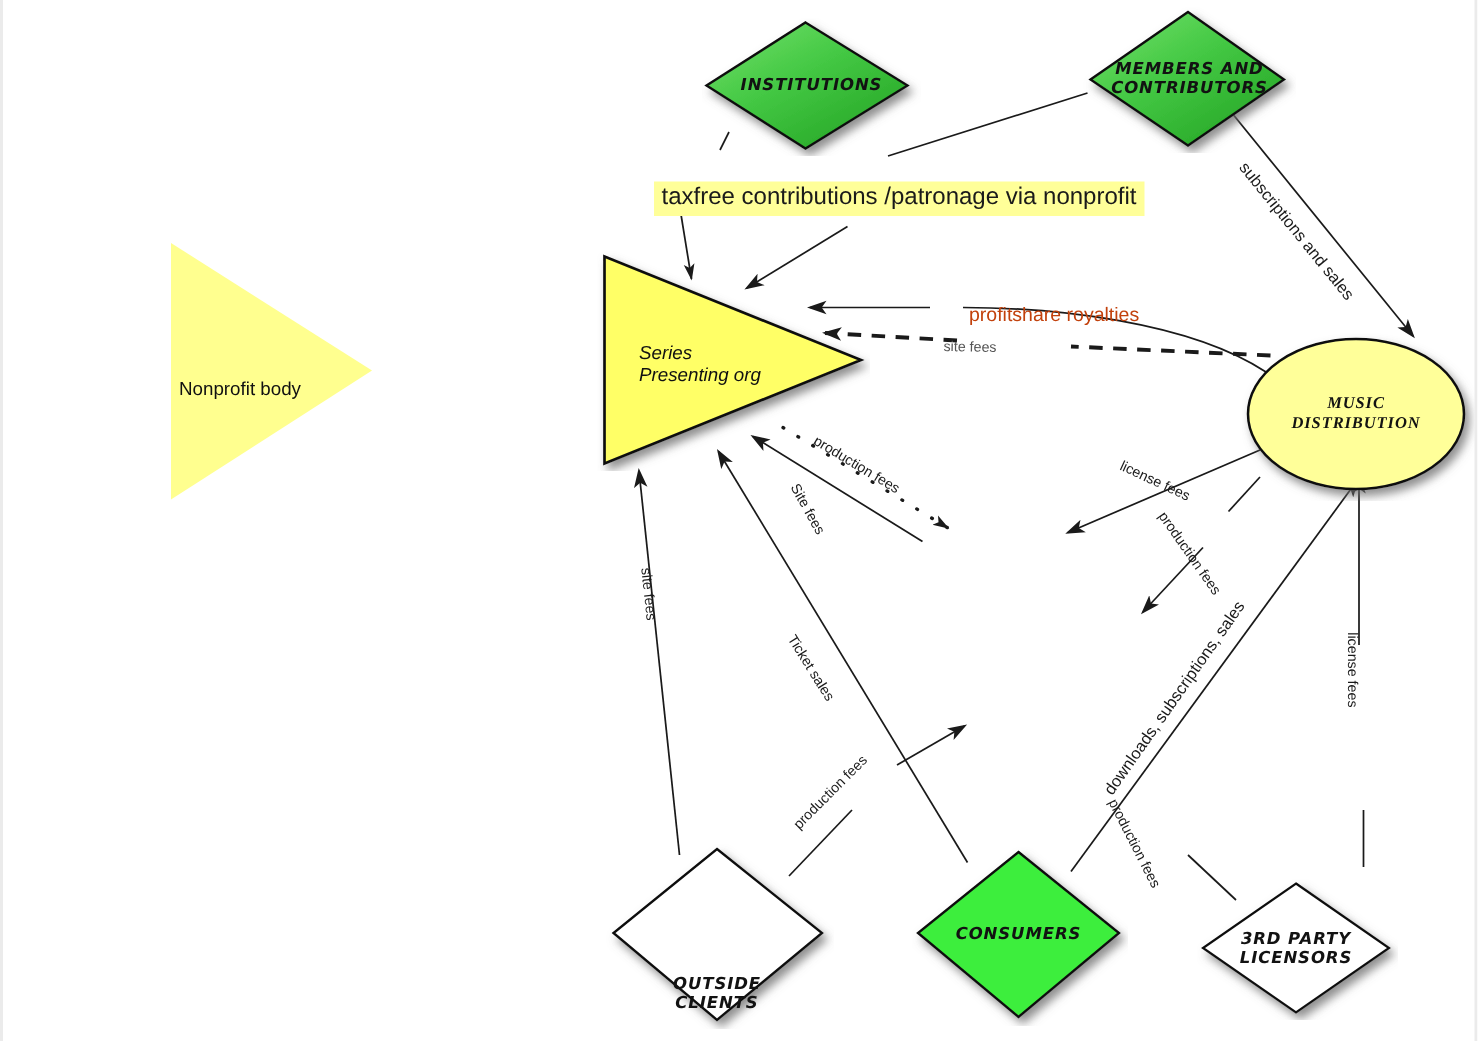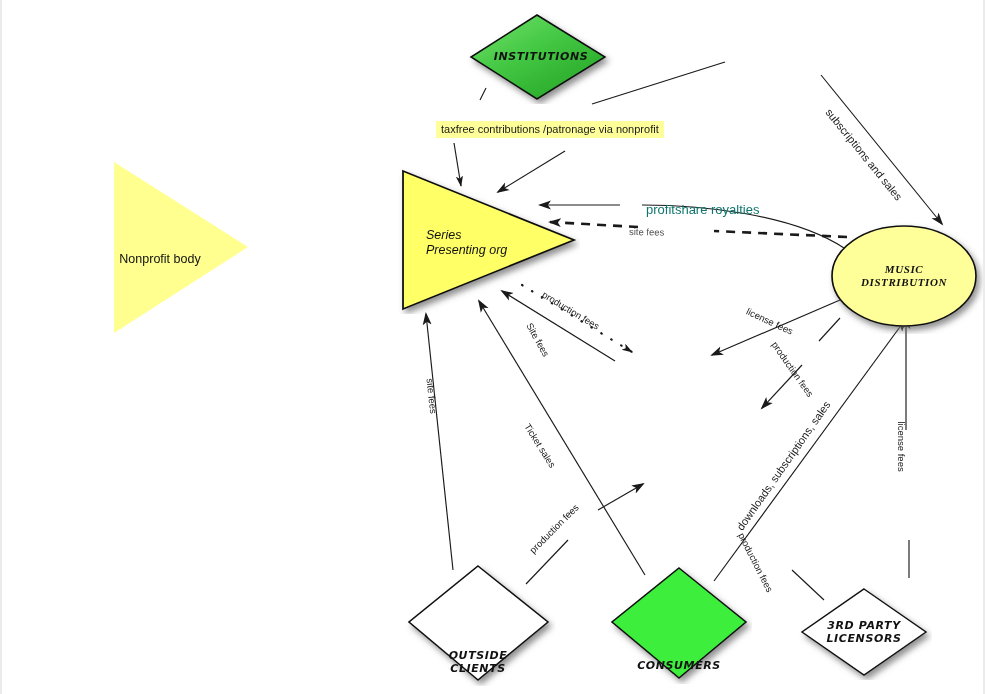--- a/index.html
+++ b/index.html
@@ -55,30 +55,30 @@
     position: absolute;
     font-family: "Liberation Sans", sans-serif;
     font-size: 9.5px;
     color: #1a1a1a;
     white-space: nowrap;
     transform-origin: 0 50%;
     pointer-events: none;
   }
   .edge-label.big {
     font-size: 13px;
-    color: #0f766e;
+    color: #c2410c;
   }
   .edge-label.med {
     font-size: 11px;
   }
   .banner {
     position: absolute;
     background: #ffff99;
     font-family: "Liberation Sans", sans-serif;
-    font-size: 11px;
+    font-size: 16px;
     color: #1a1a1a;
     padding: 2px 5px 3px 5px;
     white-space: nowrap;
   }
 </style>
 </head>
 <body>
 
 <div id="canvas">
 
@@ -149,20 +149,27 @@
     <div class="node-label plain" style="top:92px; left:-42px; right:auto; width:180px; text-align:center;">Nonprofit body</div>
   </div>
 
   <div class="node" style="left:466px; top:12px; width:146px; height:92px;">
     <svg width="146" height="92" viewBox="0 0 146 92" xmlns="http://www.w3.org/2000/svg">
       <polygon points="69,3 137,45 69,87 3,45" fill="url(#greenGrad)" stroke="#111" stroke-width="1.6" filter="url(#shadow)"></polygon>
     </svg>
     <div class="node-label comic" style="top:38px;">INSTITUTIONS</div>
   </div>
 
+  <div class="node" style="left:720px; top:4px; width:142px; height:98px;">
+    <svg width="142" height="98" viewBox="0 0 142 98" xmlns="http://www.w3.org/2000/svg">
+      <polygon points="70,4 134,49 70,93 5,49" fill="url(#greenGrad)" stroke="#111" stroke-width="1.6" filter="url(#shadow)"></polygon>
+    </svg>
+    <div class="node-label comic" style="top:35px;">MEMBERS AND
+CONTRIBUTORS</div>
+  </div>
 
   <div class="node" style="left:396px; top:166px; width:182px; height:148px;">
     <svg width="182" height="148" viewBox="0 0 182 148" xmlns="http://www.w3.org/2000/svg">
       <polygon points="5,5 176,74 5,143" fill="#ffff66" stroke="#111" stroke-width="1.8" filter="url(#shadow)"></polygon>
     </svg>
     <div class="node-label plain" style="top:62px; left:28px; right:auto; width:120px; text-align:left;font-style:italic;">Series
 Presenting org</div>
   </div>
 
   <div class="node" style="left:826px; top:222px; width:158px; height:112px;">
@@ -179,21 +186,21 @@
       <polygon points="74,4 144,60 74,118 5,60" fill="#ffffff" stroke="#111" stroke-width="1.6" filter="url(#shadow)"></polygon>
     </svg>
     <div class="node-label comic" style="top:43px; left:0; width:148px;margin-top:44px;">OUTSIDE
 CLIENTS</div>
   </div>
 
   <div class="node" style="left:606px; top:564px; width:144px; height:120px;">
     <svg width="144" height="120" viewBox="0 0 144 120" xmlns="http://www.w3.org/2000/svg">
       <polygon points="71,4 138,58 71,114 4,58" fill="#3dee3d" stroke="#111" stroke-width="1.6" filter="url(#shadow)"></polygon>
     </svg>
-    <div class="node-label comic" style="top:52px; left:0; width:142px;margin-top:43px;">CONSUMERS</div>
+    <div class="node-label comic" style="top:52px; left:0; width:142px;">CONSUMERS</div>
   </div>
 
   <div class="node" style="left:796px; top:586px; width:134px; height:94px;">
     <svg width="134" height="94" viewBox="0 0 134 94" xmlns="http://www.w3.org/2000/svg">
       <polygon points="66,3 128,46 66,89 4,46" fill="#ffffff" stroke="#111" stroke-width="1.5" filter="url(#shadow)"></polygon>
     </svg>
     <div class="node-label comic" style="top:33px; left:0; width:132px;">3RD PARTY
 LICENSORS</div>
   </div>
 

